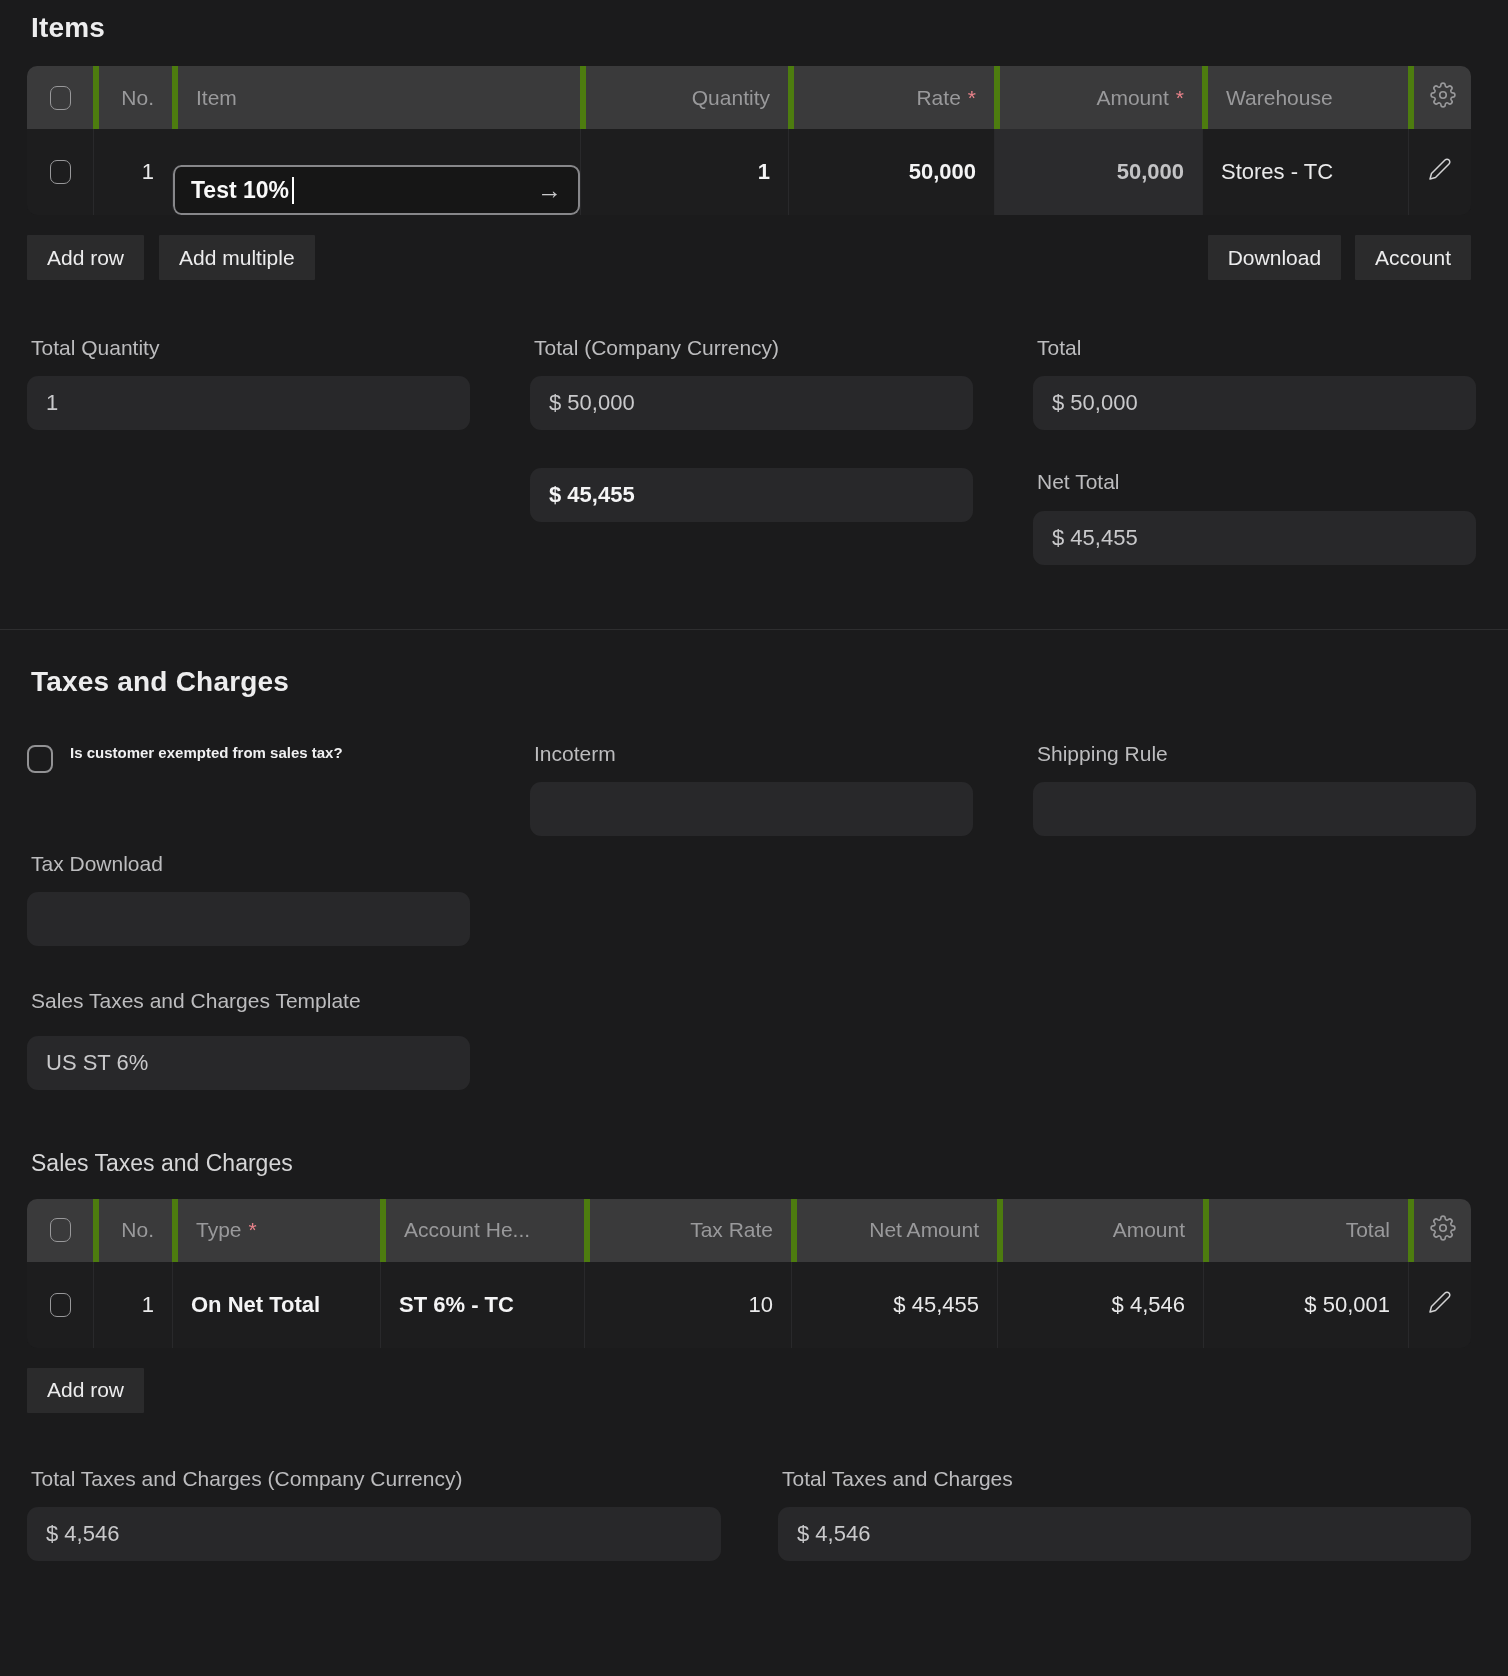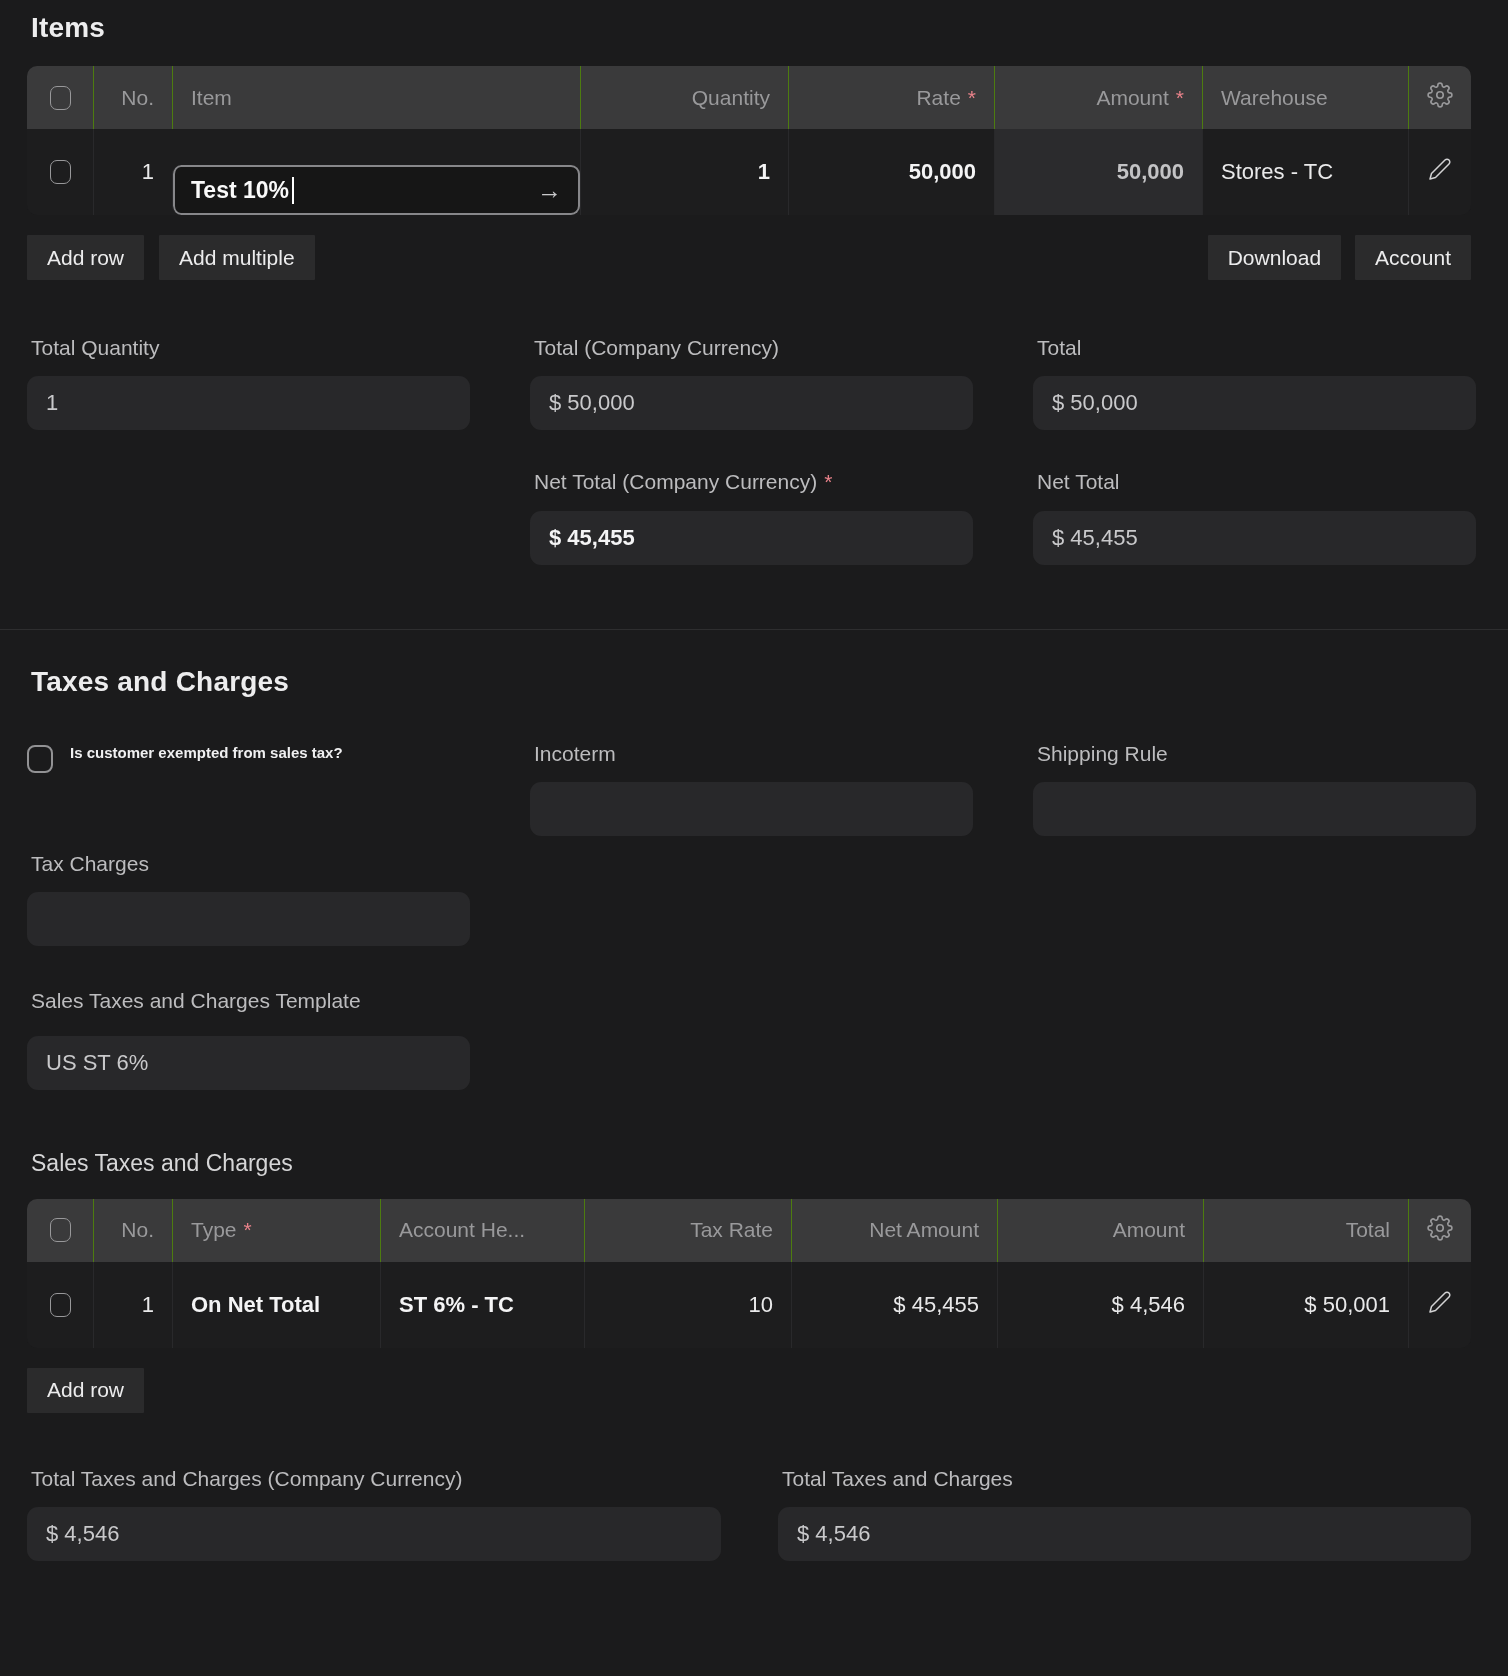--- a/index.html
+++ b/index.html
@@ -16,21 +16,21 @@
   .sub-title { font-size:23px; font-weight:400; color:#d6d6d7; margin-left:4px; }
 
   
   .gtable { width:1444px; border-radius:10px; overflow:hidden; background:#1d1d1e; margin-top:22px; }
   .thead { display:grid; height:63px; background:#3a3a3b; }
   .trow  { display:grid; height:86px; background:#1d1d1e; }
   .items-grid { grid-template-columns:66px 79px 408px 208px 206px 208px 206px 63px; }
   .taxes-grid { grid-template-columns:66px 79px 208px 204px 207px 206px 206px 205px 63px; }
   .th {
     display:flex; align-items:center; padding:0 18px; min-width:0;
-    font-size:21px; color:#99999b; border-left:1px solid #4d7c0f; overflow:hidden; white-space:nowrap;
+    font-size:21px; color:#99999b; border-left:6px solid #4d7c0f; overflow:hidden; white-space:nowrap;
   }
   .th:first-child { border-left:none; }
   .td {
     display:flex; align-items:center; padding:0 18px; min-width:0;
     font-size:22px; color:#e9e9ea; border-left:1px solid #29292b; white-space:nowrap;
   }
   .td:first-child { border-left:none; }
   .right  { justify-content:flex-end; text-align:right; }
   .center { justify-content:center; padding:0; }
   .req { color:#e8828a; margin-left:7px; }
@@ -168,21 +168,20 @@
     </div>
     <div>
       <div class="field-label">Total</div>
       <div class="control">$ 50,000</div>
     </div>
   </div>
 
   <div class="grid3 mt38">
     <div></div>
     <div>
-      <div class="field-label"><span>Net Total (Company Currency)</span><span class="req">*</span></div>
       <div class="control strong">$ 45,455</div>
     </div>
     <div>
       <div class="field-label">Net Total</div>
       <div class="control">$ 45,455</div>
     </div>
   </div>
 
   <div class="divider"></div>
 
@@ -197,21 +196,21 @@
       <div class="field-label">Incoterm</div>
       <div class="control"></div>
     </div>
     <div>
       <div class="field-label">Shipping Rule</div>
       <div class="control"></div>
     </div>
   </div>
 
   <div class="block">
-    <div class="field-label">Tax Charges</div>
+    <div class="field-label">Tax Download</div>
     <div class="control"></div>
   </div>
 
   <div class="block-template">
     <div class="field-label wide">Sales Taxes and Charges Template</div>
     <div class="control">US ST 6%</div>
   </div>
 
   <div class="sub-title" style="margin-top:60px;">Sales Taxes and Charges</div>
 

